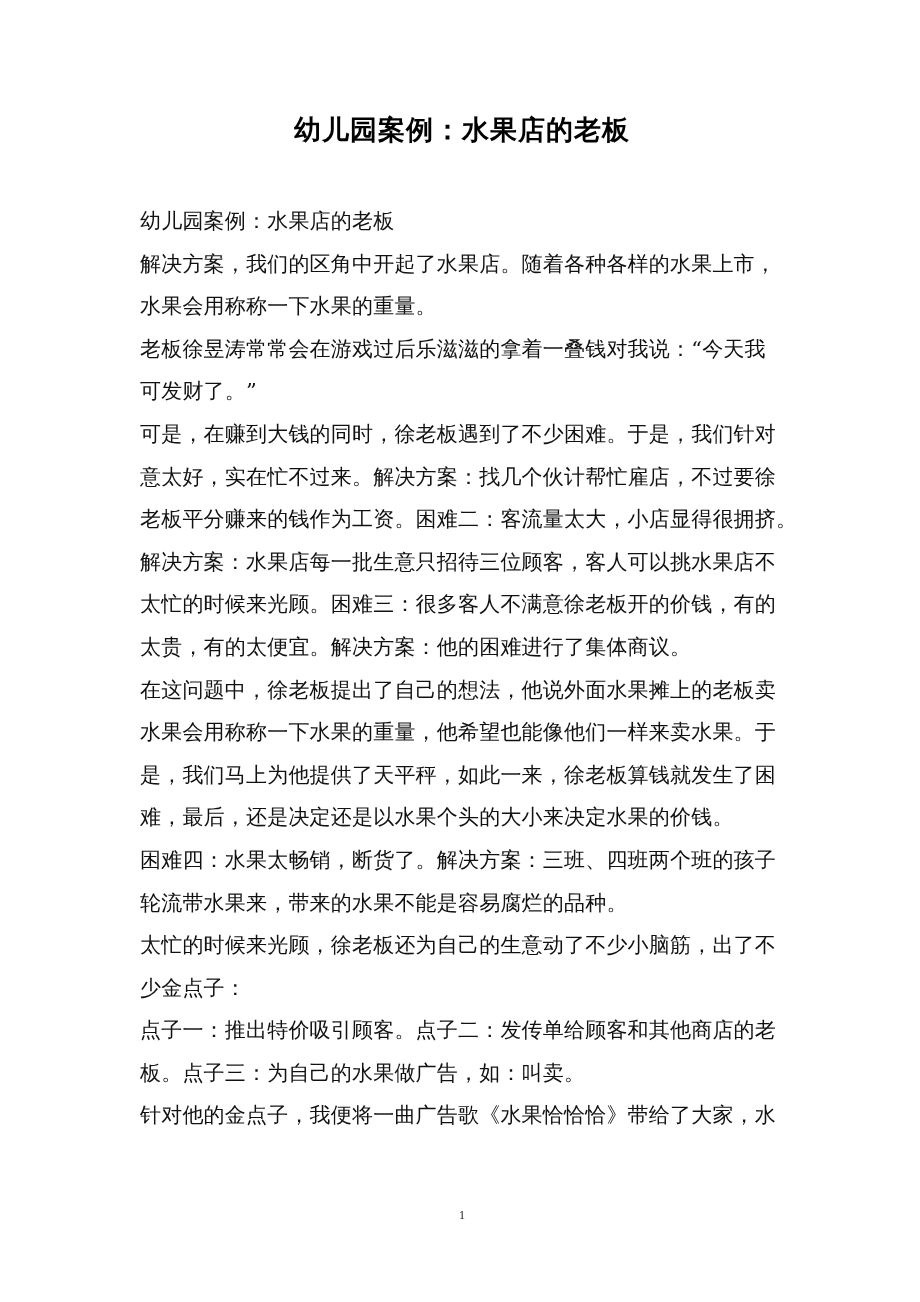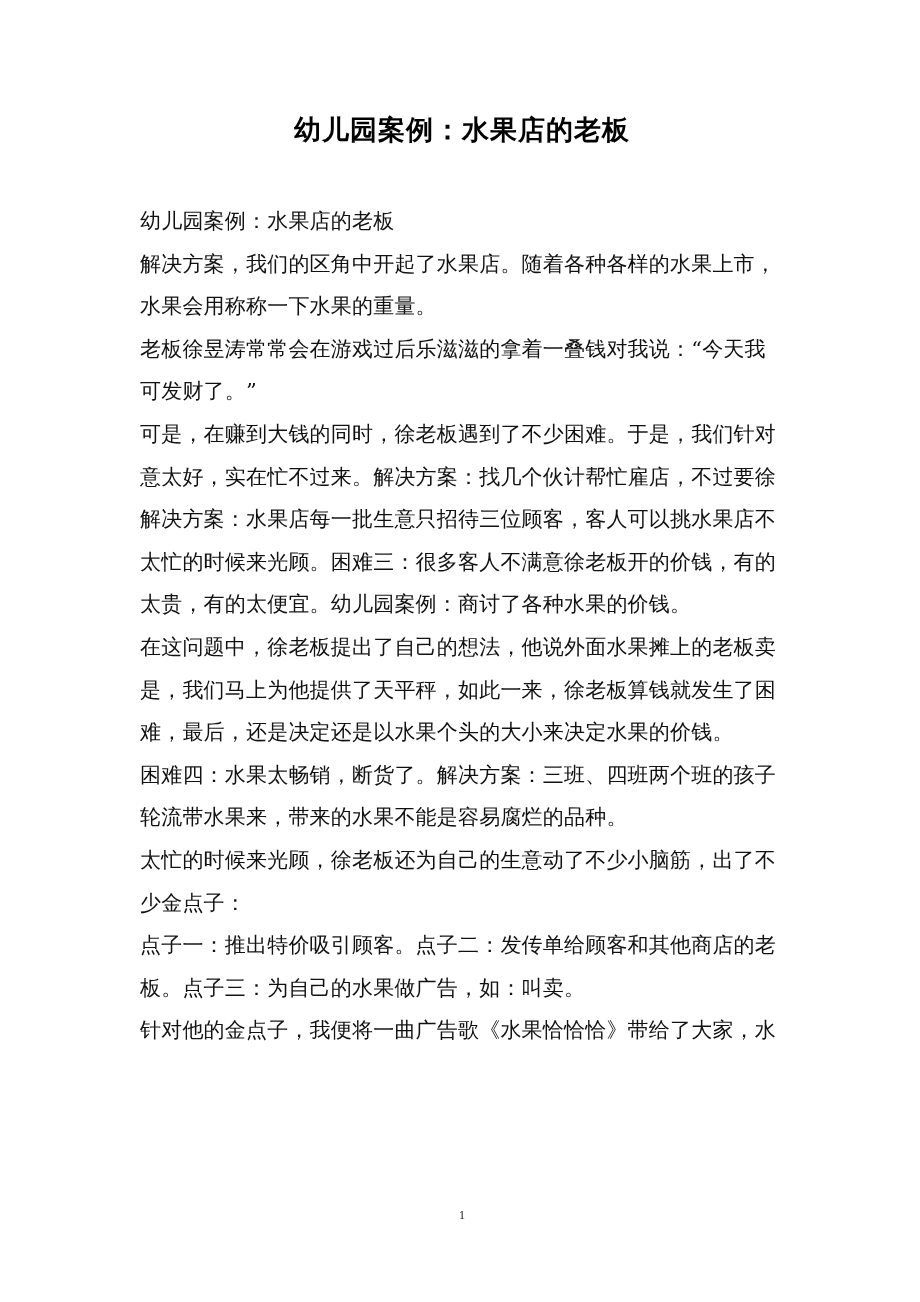--- a/index.html
+++ b/index.html
@@ -22,24 +22,26 @@
   <div class="title">幼儿园案例：水果店的老板</div>
 
   <div class="body">
     <div class="line">幼儿园案例：水果店的老板</div>
     <div class="line">解决方案，我们的区角中开起了水果店。随着各种各样的水果上市，</div>
     <div class="line">水果会用称称一下水果的重量。</div>
     <div class="line">老板徐昱涛常常会在游戏过后乐滋滋的拿着一叠钱对我说：“今天我</div>
     <div class="line">可发财了。”</div>
     <div class="line">可是，在赚到大钱的同时，徐老板遇到了不少困难。于是，我们针对</div>
     <div class="line">意太好，实在忙不过来。解决方案：找几个伙计帮忙雇店，不过要徐</div>
+    <div class="line">老板平分赚来的钱作为工资。困难二：客流量太大，小店显得很拥挤。</div>
     <div class="line">解决方案：水果店每一批生意只招待三位顾客，客人可以挑水果店不</div>
     <div class="line">太忙的时候来光顾。困难三：很多客人不满意徐老板开的价钱，有的</div>
-    <div class="line">太贵，有的太便宜。幼儿园案例：商讨了各种水果的价钱。</div>
+    <div class="line">太贵，有的太便宜。解决方案：他的困难进行了集体商议。</div>
     <div class="line">在这问题中，徐老板提出了自己的想法，他说外面水果摊上的老板卖</div>
+    <div class="line">水果会用称称一下水果的重量，他希望也能像他们一样来卖水果。于</div>
     <div class="line">是，我们马上为他提供了天平秤，如此一来，徐老板算钱就发生了困</div>
     <div class="line">难，最后，还是决定还是以水果个头的大小来决定水果的价钱。</div>
     <div class="line">困难四：水果太畅销，断货了。解决方案：三班、四班两个班的孩子</div>
     <div class="line">轮流带水果来，带来的水果不能是容易腐烂的品种。</div>
     <div class="line">太忙的时候来光顾，徐老板还为自己的生意动了不少小脑筋，出了不</div>
     <div class="line">少金点子：</div>
     <div class="line">点子一：推出特价吸引顾客。点子二：发传单给顾客和其他商店的老</div>
     <div class="line">板。点子三：为自己的水果做广告，如：叫卖。</div>
     <div class="line">针对他的金点子，我便将一曲广告歌《水果恰恰恰》带给了大家，水</div>
   </div>

